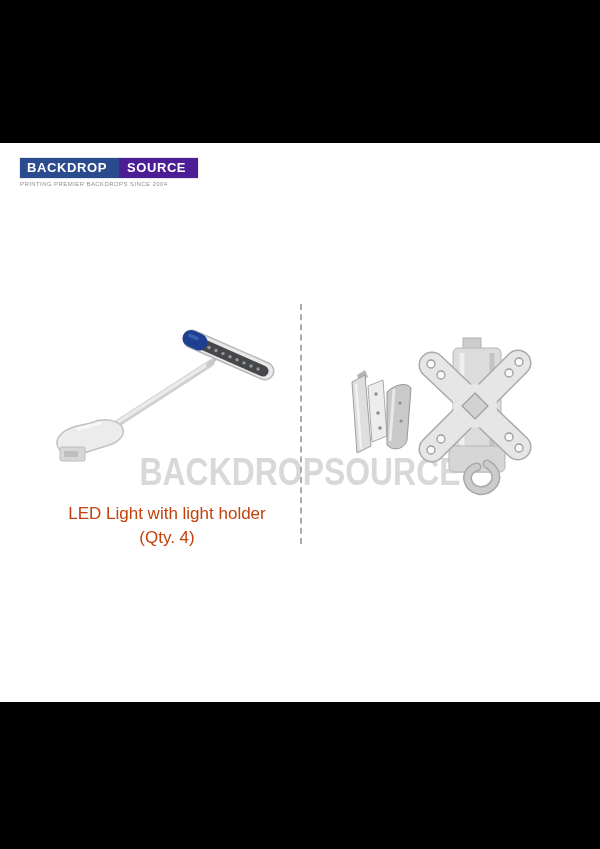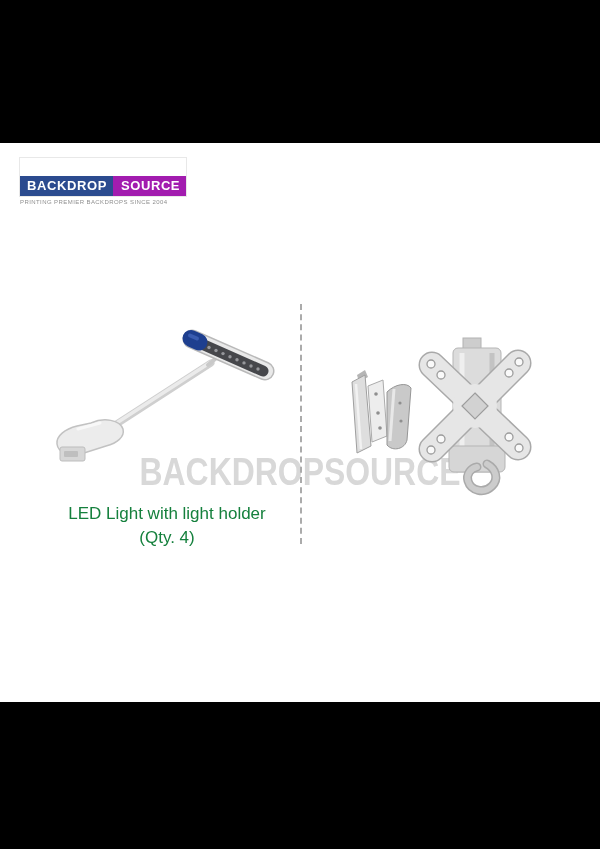--- a/index.html
+++ b/index.html
@@ -9,44 +9,44 @@
     font-family:"Liberation Sans", sans-serif;
   }
   .letterbox { position:absolute; left:0; width:600px; background:#000000; }
   .letterbox.top { top:0; height:143px; }
   .letterbox.bottom { top:702px; height:147px; }
 
   
   .logo { position:absolute; left:20px; top:158px; z-index:3; }
   .logo-box { display:inline-flex; box-shadow:0 0 0 1px #e8e8e8; }
   .logo-seg { color:#ffffff; font-weight:bold; font-size:13px; line-height:13px;
-              padding:3px 6px 4px 7px; letter-spacing:0.6px; white-space:nowrap;margin-top:18px; }
+              padding:3px 12px 4px 7px; letter-spacing:0.6px; white-space:nowrap; }
   .logo-seg.blue { background:#2b4b8f; }
-  .logo-seg.red  { background:#a21caf; padding-left:8px; }
+  .logo-seg.red  { background:#4c1d95; padding-left:8px; }
   .logo-tagline { font-size:6px; color:#8f8f8f; letter-spacing:0.42px;
                   margin-top:3px; white-space:nowrap; }
 
   
   .watermark {
     position:absolute; left:0; top:451px; width:600px; z-index:1;
     text-align:center; font-size:38px; font-weight:bold; color:#d8d8d8;
     transform:scaleX(0.84); transform-origin:center; white-space:nowrap;
     letter-spacing:0px; user-select:none;
   }
 
   
   .divider { position:absolute; left:300px; top:304px; height:240px; width:0;
              border-left:2px dashed #ababab; z-index:2; }
 
   
   .product-img { position:absolute; z-index:2; }
   .product-img.left  { left:48px;  top:310px; }
   .product-img.right { left:335px; top:318px; }
   .caption { position:absolute; top:502px; width:256px; z-index:3;
-             text-align:center; color:#15803d; font-size:17px; line-height:24px; }
+             text-align:center; color:#c2410c; font-size:17px; line-height:24px; }
   .caption.left  { left:39px; }
   .caption.right { left:317px; }
 </style>
 </head>
 <body>
 
 <div class="page">
 
   <div class="letterbox top"></div>
 

